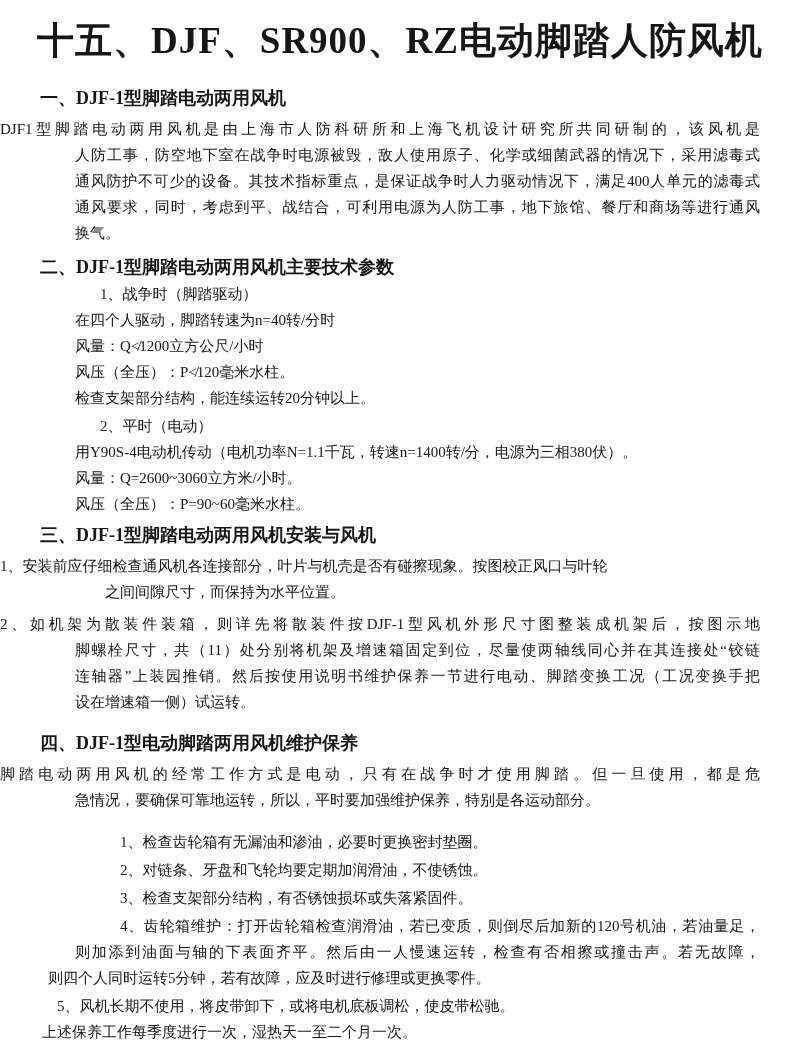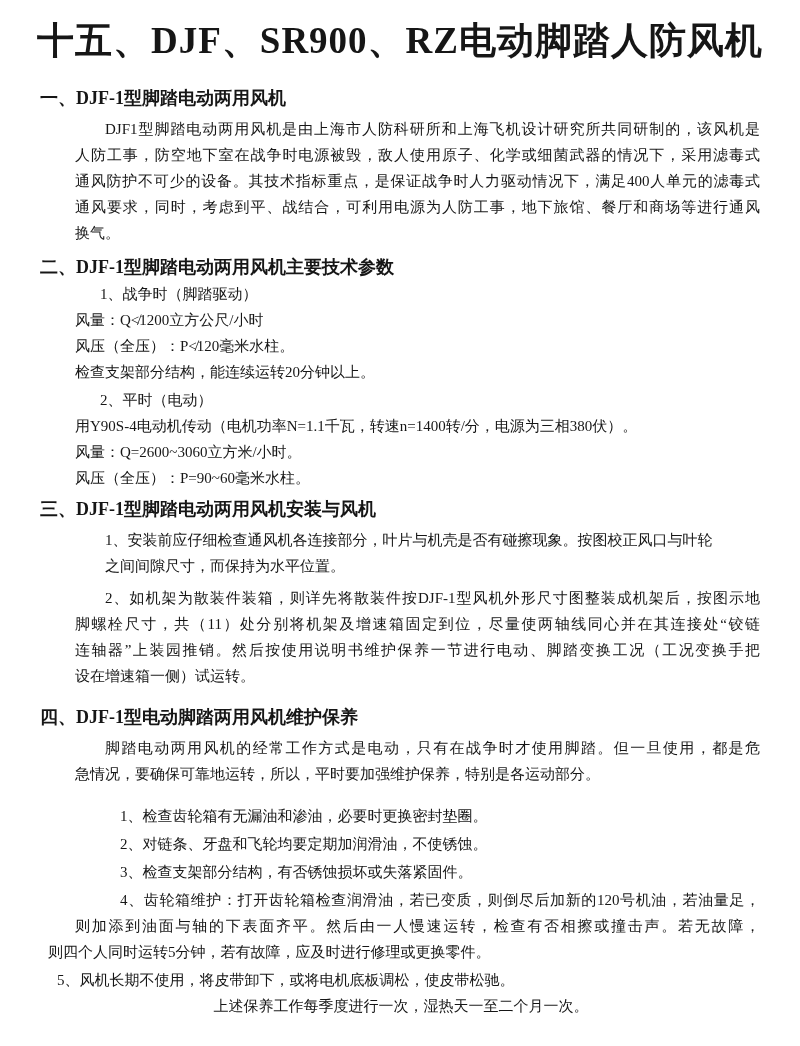--- a/index.html
+++ b/index.html
@@ -29,48 +29,49 @@
   }
   .h2x0 { margin-top: 26px; }
   .h2x1 { margin-top: 9px; }
   .h2x2 { margin-top: 6px; }
   .h2x3 { margin-top: 16px; }
   .ln {
     font-size: 15px;
     line-height: 26px;
     margin-right: 40px;
   }
-  .first    { margin-left: 105px; margin-top: 6px; }
+  .first    { margin-top: 6px; }
   .cont     { margin-left: 75px; }
   .cont-ind { margin-left: 105px; }
   .sub      { margin-left: 100px; margin-top: 2px; }
   .list     { margin-left: 120px; margin-top: 2px; }
   .list-gap { margin-top: 16px; }
   .cont2    { margin-left: 48px; }
   .sub2     { margin-left: 57px; margin-top: 2px; }
-  .flush    { margin-left: 42px; text-align: center; }
+  .flush    { margin-left: 42px; }
   .fill {
     text-align: justify;
     text-align-last: justify;
   }
 </style>
 </head>
 <body>
 
 <div class="page">
   <div class="t">十五、DJF、SR900、RZ电动脚踏人防风机</div>
   <div id="doc-body">
       <div class="h2 h2x0">一、DJF-1型脚踏电动两用风机</div>
       <div class="ln first fill">DJF1型脚踏电动两用风机是由上海市人防科研所和上海飞机设计研究所共同研制的，该风机是</div>
       <div class="ln cont fill">人防工事，防空地下室在战争时电源被毁，敌人使用原子、化学或细菌武器的情况下，采用滤毒式</div>
       <div class="ln cont fill">通风防护不可少的设备。其技术指标重点，是保证战争时人力驱动情况下，满足400人单元的滤毒式</div>
       <div class="ln cont fill">通风要求，同时，考虑到平、战结合，可利用电源为人防工事，地下旅馆、餐厅和商场等进行通风</div>
       <div class="ln cont">换气。</div>
       <div class="h2 h2x1">二、DJF-1型脚踏电动两用风机主要技术参数</div>
       <div class="ln sub">1、战争时（脚踏驱动）</div>
+      <div class="ln cont">在四个人驱动，脚踏转速为n=40转/分时</div>
       <div class="ln cont">风量：Q≮1200立方公尺/小时</div>
       <div class="ln cont">风压（全压）：P≮120毫米水柱。</div>
       <div class="ln cont">检查支架部分结构，能连续运转20分钟以上。</div>
       <div class="ln sub">2、平时（电动）</div>
       <div class="ln cont">用Y90S-4电动机传动（电机功率N=1.1千瓦，转速n=1400转/分，电源为三相380伏）。</div>
       <div class="ln cont">风量：Q=2600~3060立方米/小时。</div>
       <div class="ln cont">风压（全压）：P=90~60毫米水柱。</div>
       <div class="h2 h2x2">三、DJF-1型脚踏电动两用风机安装与风机</div>
       <div class="ln first">1、安装前应仔细检查通风机各连接部分，叶片与机壳是否有碰擦现象。按图校正风口与叶轮</div>
       <div class="ln cont-ind">之间间隙尺寸，而保持为水平位置。</div>

